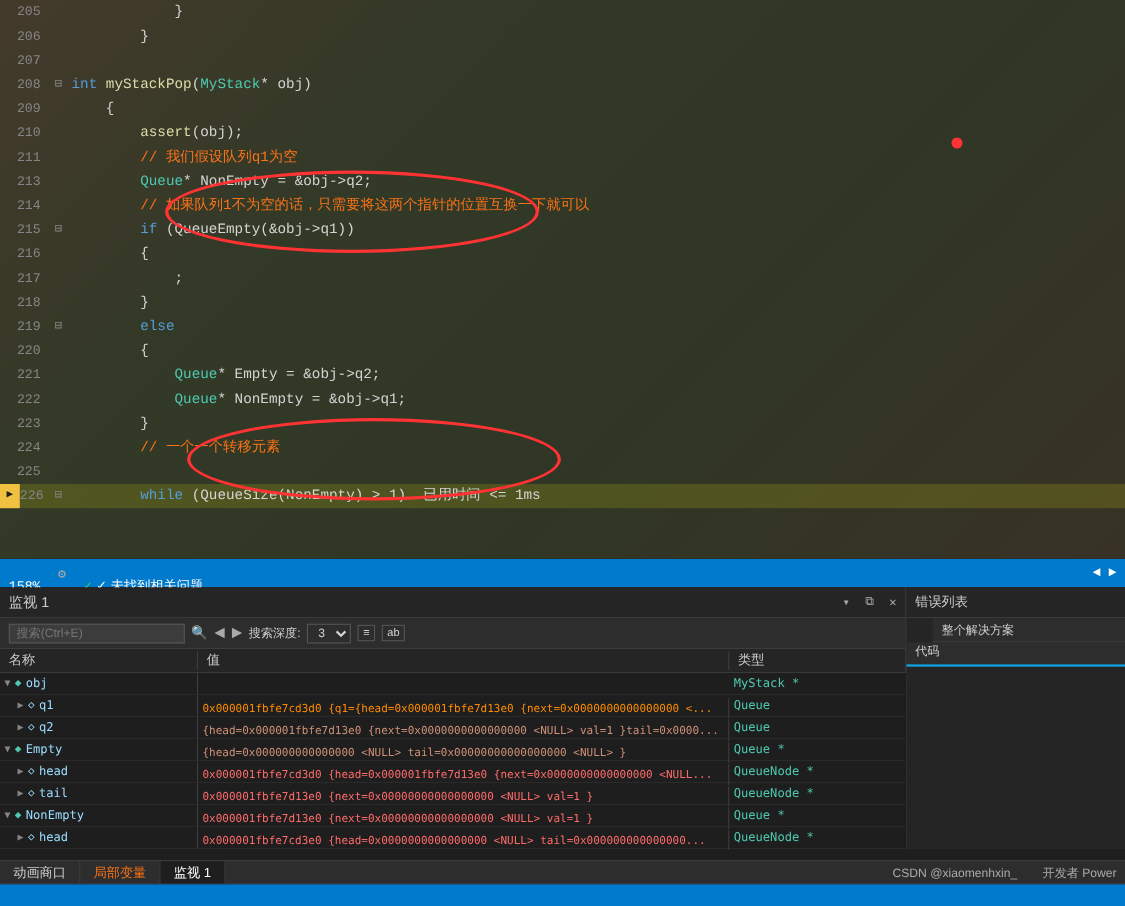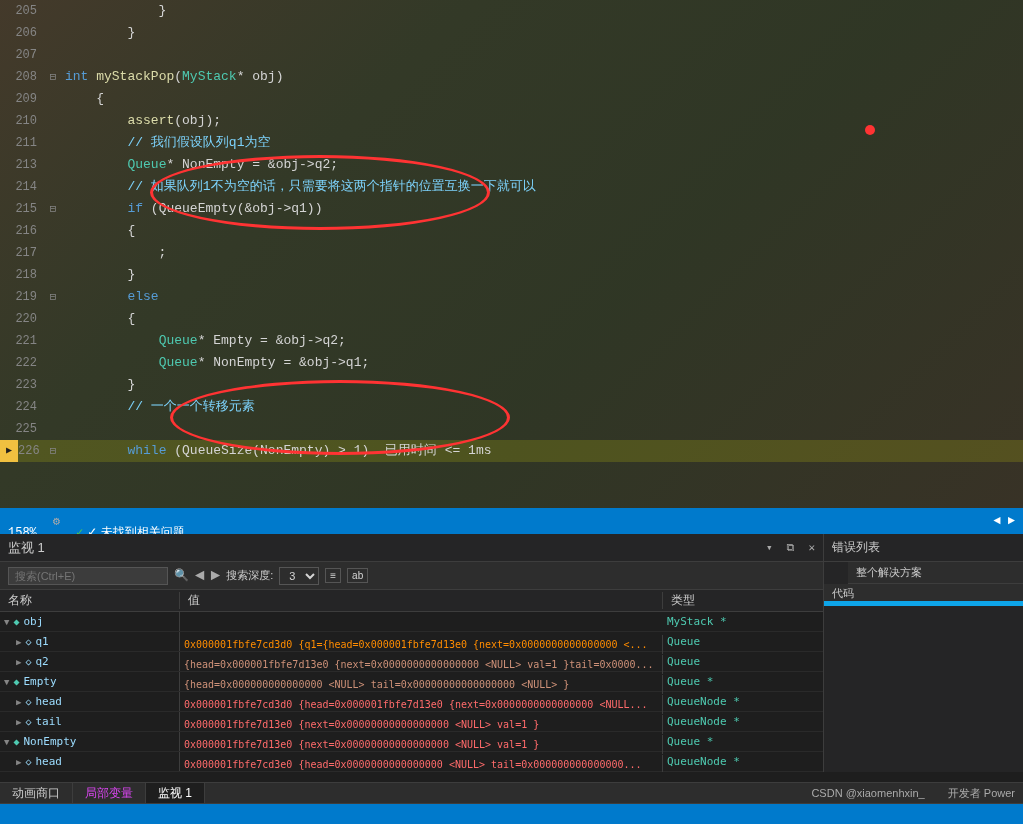--- a/index.html
+++ b/index.html
@@ -78,21 +78,21 @@
       left: 61px;
       width: 3px;
       background: #4ec94e;
       z-index: 5;
     }
 
     
     .c-keyword { color: #569cd6; }
     .c-func { color: #dcdcaa; }
     .c-type { color: #4ec9b0; }
-    .c-comment { color: #7dd3fc; }
+    .c-comment { color: #f97316; }
     .c-bracket { color: #d4d4d4; }
     .c-white { color: #d4d4d4; }
 
     
     .oval-highlight-1 {
       position: absolute;
       top: 155px;
       left: 150px;
       width: 340px;
       height: 75px;
@@ -343,23 +343,23 @@
     .error-sub-title {
       color: #cccccc;
       font-size: 11px;
       font-family: 'Microsoft YaHei', sans-serif;
     }
 
     .error-sub2 {
       height: 22px;
       background: #2d2d2d;
       display: flex;
-      align-items: flex-end;
-      padding: 0 8px;
-      border-bottom: 5px solid #0ea5e9;
+      align-items: flex-start;
+      padding: 0 8px;
+      border-bottom: 2px solid #0ea5e9;
     }
 
     
     #bottom-bar {
       position: absolute;
       bottom: 0;
       left: 0;
       right: 0;
       height: 20px;
       background: #007acc;
@@ -687,21 +687,21 @@
     <div class="error-sub2">
       <span class="error-sub-title">代码</span>
     </div>
   </div>
 </div>
 
 <div id="bottom-tabs" style="position:absolute;bottom:20px;left:0;right:0;height:22px;background:#2d2d2d;display:flex;align-items:center;border-top:1px solid #3d3d3d;">
   <div class="bottom-tab-item" style="font-family:'Microsoft YaHei',sans-serif;font-size:12px;color:#ccc;">
     <span>动画商口</span>
   </div>
-  <div class="bottom-tab-item" style="font-family:'Microsoft YaHei',sans-serif;font-size:12px;color:#d946ef;">
+  <div class="bottom-tab-item" style="font-family:'Microsoft YaHei',sans-serif;font-size:12px;color:#f97316;">
     <span>局部变量</span>
   </div>
   <div class="bottom-tab-item active" style="font-family:'Microsoft YaHei',sans-serif;font-size:12px;color:white;background:#1e1e1e;">
     <span>监视 1</span>
   </div>
   <span style="flex:1;"></span>
   <span style="font-size:11px;color:#aaa;padding:0 8px;font-family:'Microsoft YaHei',sans-serif;">
     <span>CSDN @xiaomenhxin_</span>
     <span style="margin-left:20px;">开发者 Power</span>
   </span>

